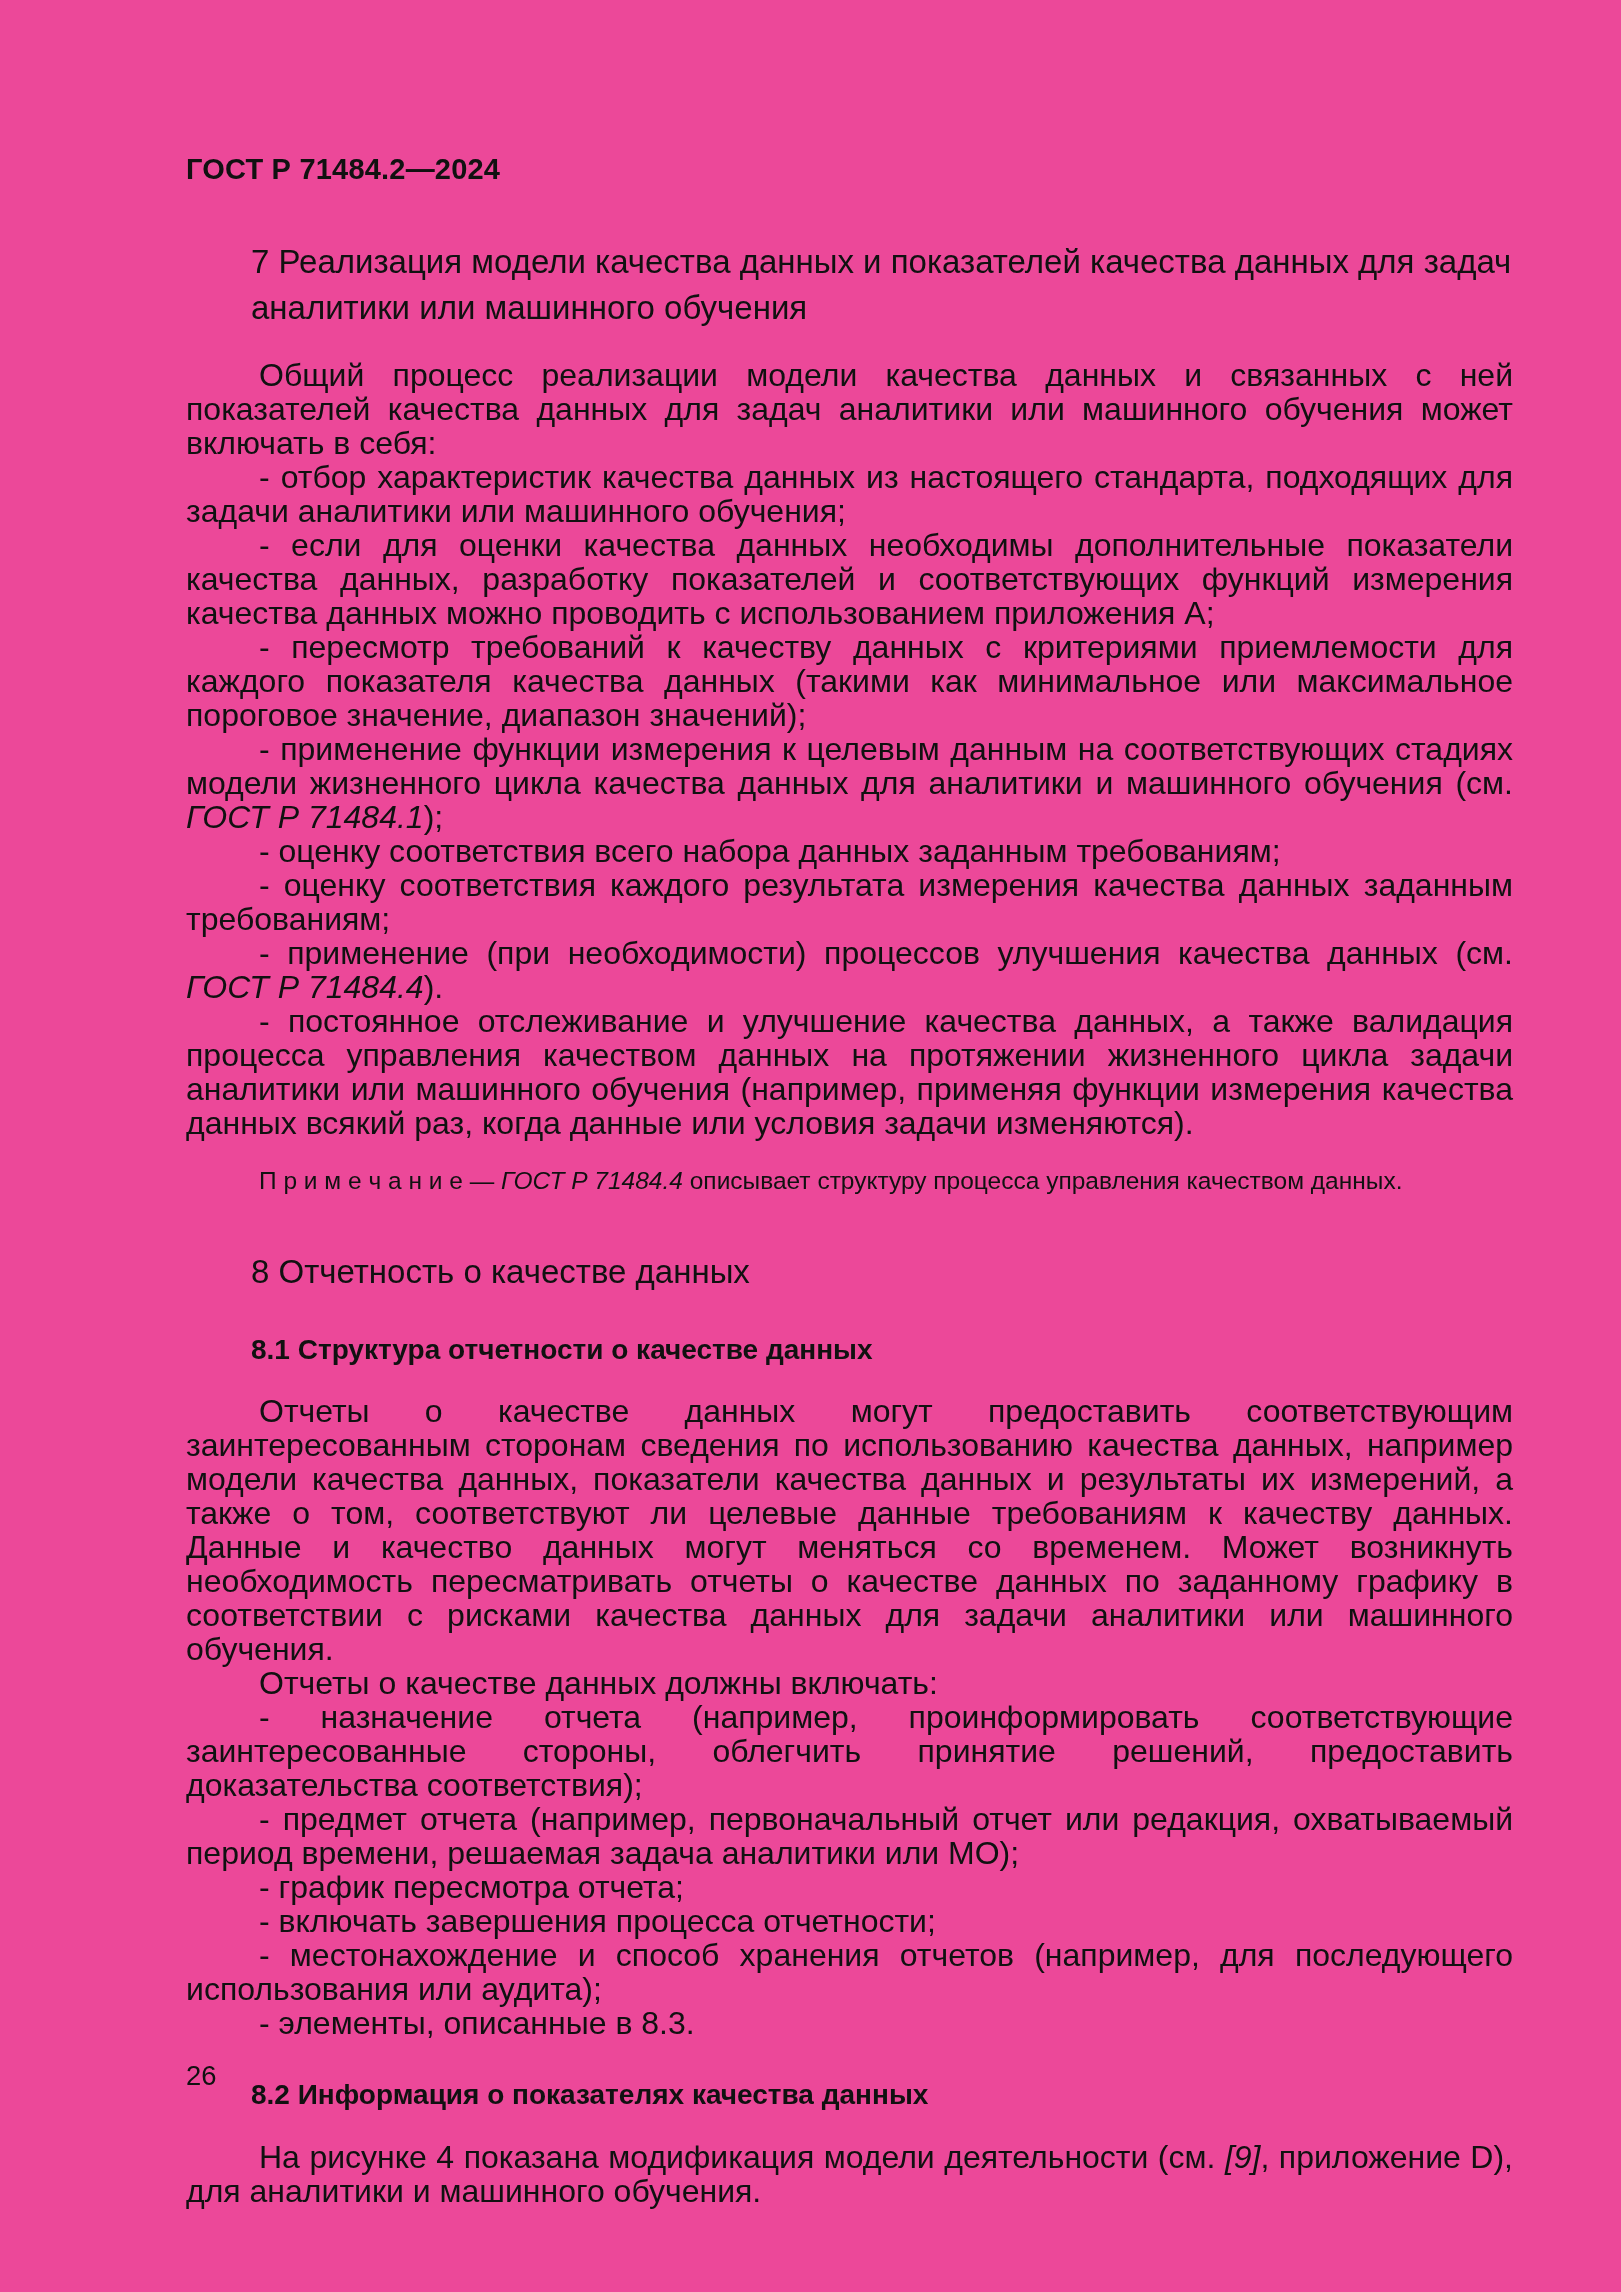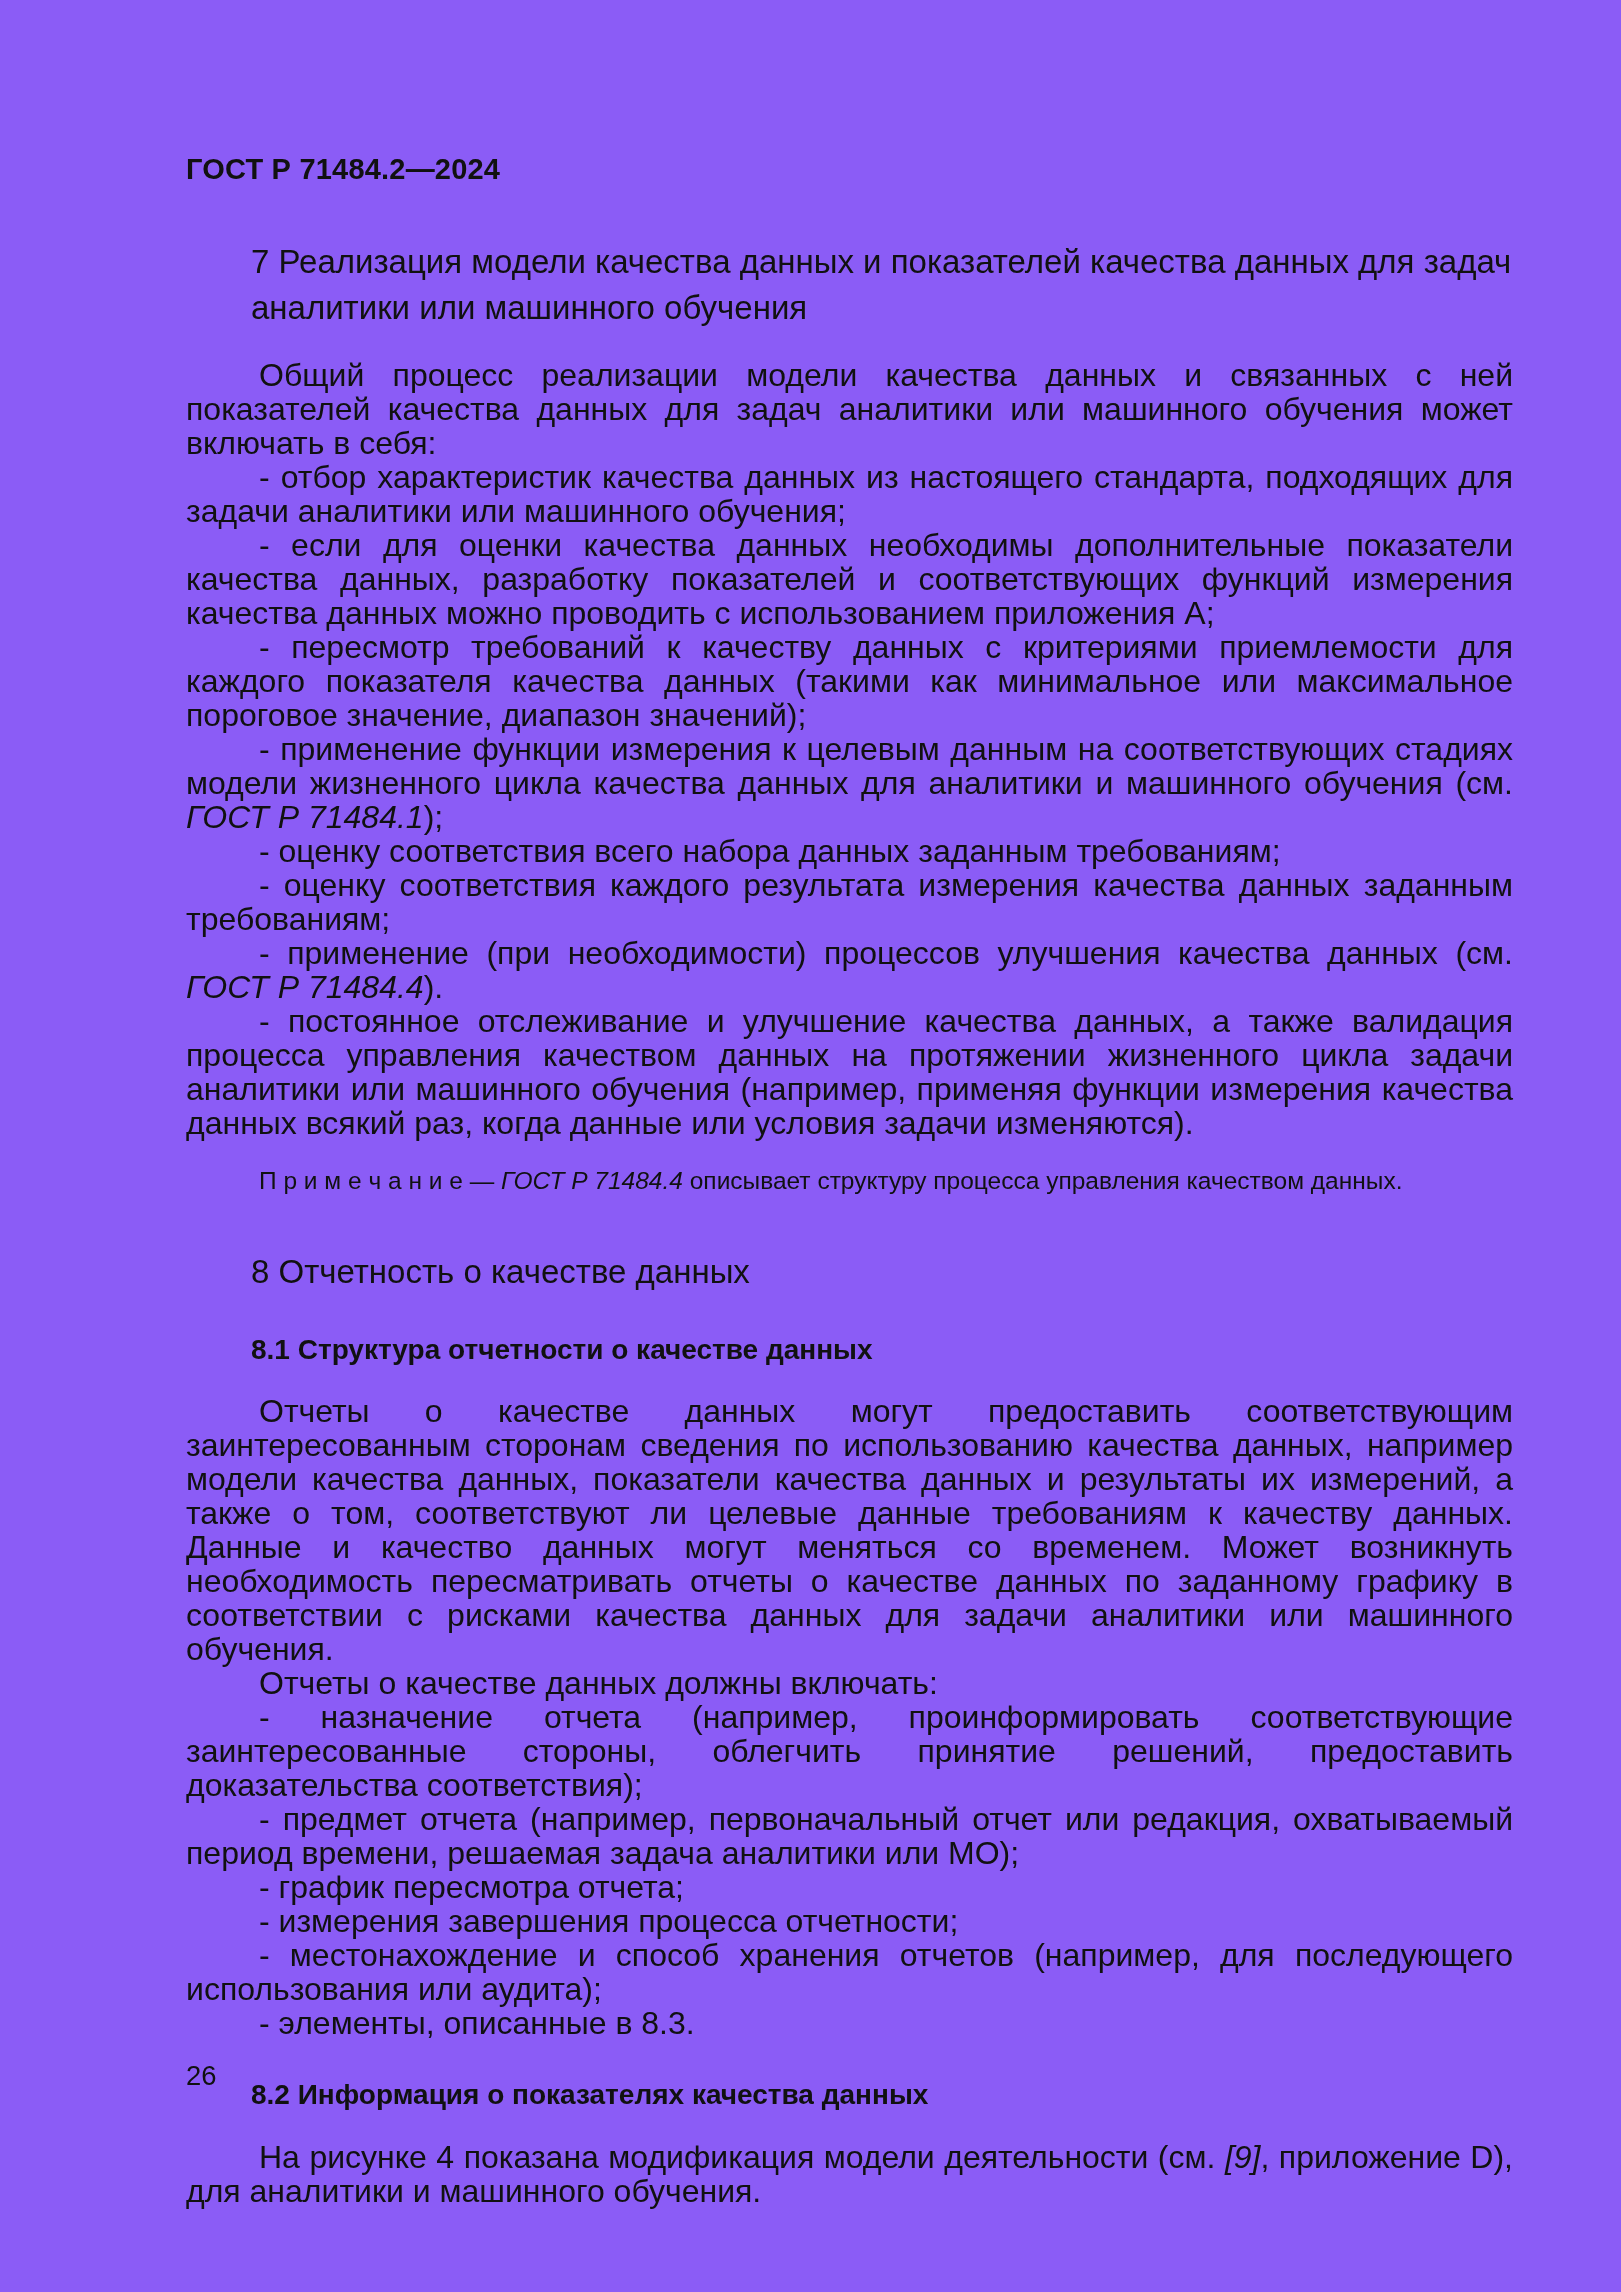--- a/index.html
+++ b/index.html
@@ -1,21 +1,21 @@
 <!DOCTYPE html>
 <html lang="ru"><head>
 <meta charset="utf-8">
 <style>
   html, body { margin: 0; padding: 0; background: #e8e8e8; }
   .page {
     position: relative;
     width: 1621px;
     height: 2293px;
     margin: 0 auto;
-    background: #8b5cf6;
+    background: #ec4899;
     font-family: "Liberation Sans", "DejaVu Sans", sans-serif;
     color: #111111;
     box-sizing: border-box;
     padding: 153px 108px 0 186px;
     overflow: hidden;
   }
   .doc-header {
     font-size: 29px;
     font-weight: bold;
     letter-spacing: 0.2px;
@@ -80,21 +80,21 @@
 
   <h1 class="h-section">8 Отчетность о качестве данных</h1>
 
   <h2 class="h-sub">8.1 Структура отчетности о качестве данных</h2>
 
   <p class="body-par first-par"><span>Отчеты о качестве данных могут предоставить соответствующим заинтересованным сторонам сведения по использованию качества данных, например модели качества данных, показатели качества данных и результаты их измерений, а также о том, соответствуют ли целевые данные требованиям к качеству данных. Данные и качество данных могут меняться со временем. Может возникнуть необходимость пересматривать отчеты о качестве данных по заданному графику в соответствии с рисками качества данных для задачи аналитики или машинного обучения.</span><span class="ref"></span><span></span></p>
   <p class="body-par"><span>Отчеты о качестве данных должны включать:</span><span class="ref"></span><span></span></p>
   <p class="body-par"><span>- назначение отчета (например, проинформировать соответствующие заинтересованные стороны, облегчить принятие решений, предоставить доказательства соответствия);</span><span class="ref"></span><span></span></p>
   <p class="body-par"><span>- предмет отчета (например, первоначальный отчет или редакция, охватываемый период времени, решаемая задача аналитики или МО);</span><span class="ref"></span><span></span></p>
   <p class="body-par"><span>- график пересмотра отчета;</span><span class="ref"></span><span></span></p>
-  <p class="body-par"><span>- измерения завершения процесса отчетности;</span><span class="ref"></span><span></span></p>
+  <p class="body-par"><span>- включать завершения процесса отчетности;</span><span class="ref"></span><span></span></p>
   <p class="body-par"><span>- местонахождение и способ хранения отчетов (например, для последующего использования или аудита);</span><span class="ref"></span><span></span></p>
   <p class="body-par"><span>- элементы, описанные в 8.3.</span><span class="ref"></span><span></span></p>
 
   <h2 class="h-sub">8.2 Информация о показателях качества данных</h2>
 
   <p class="body-par first-par"><span>На рисунке 4 показана модификация модели деятельности (см. </span><span class="ref">[9]</span><span>, приложение D), для аналитики и машинного обучения.</span></p>
 
   <div class="page-number">26</div>
 
 </div>

